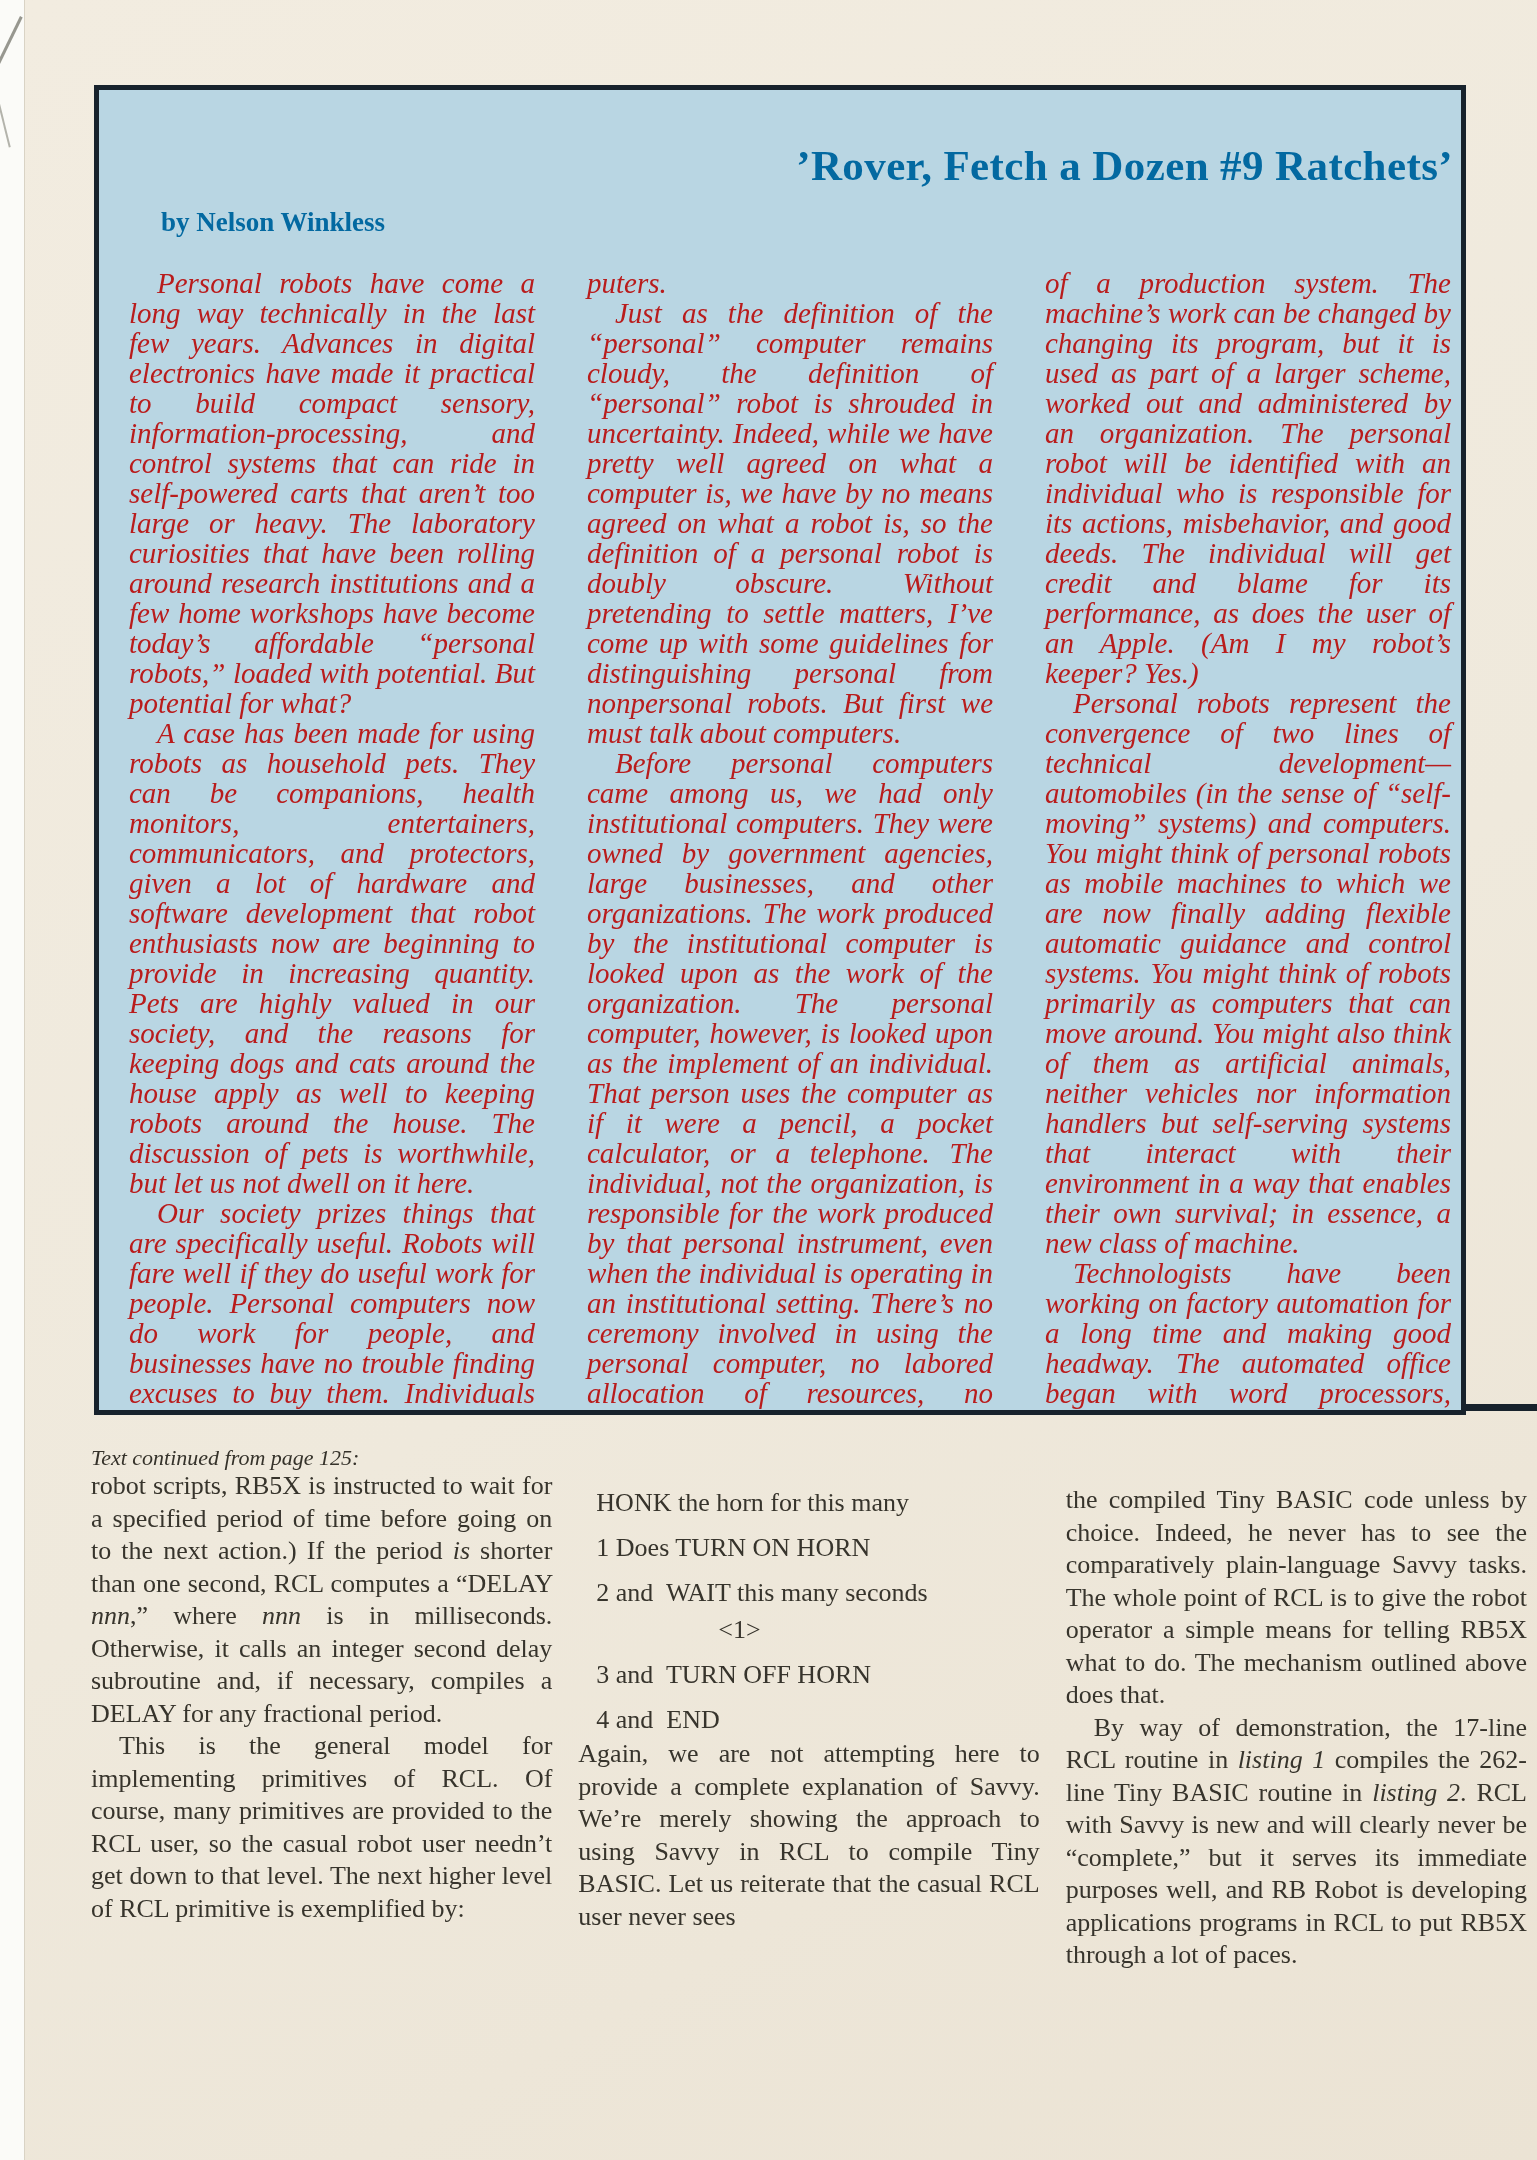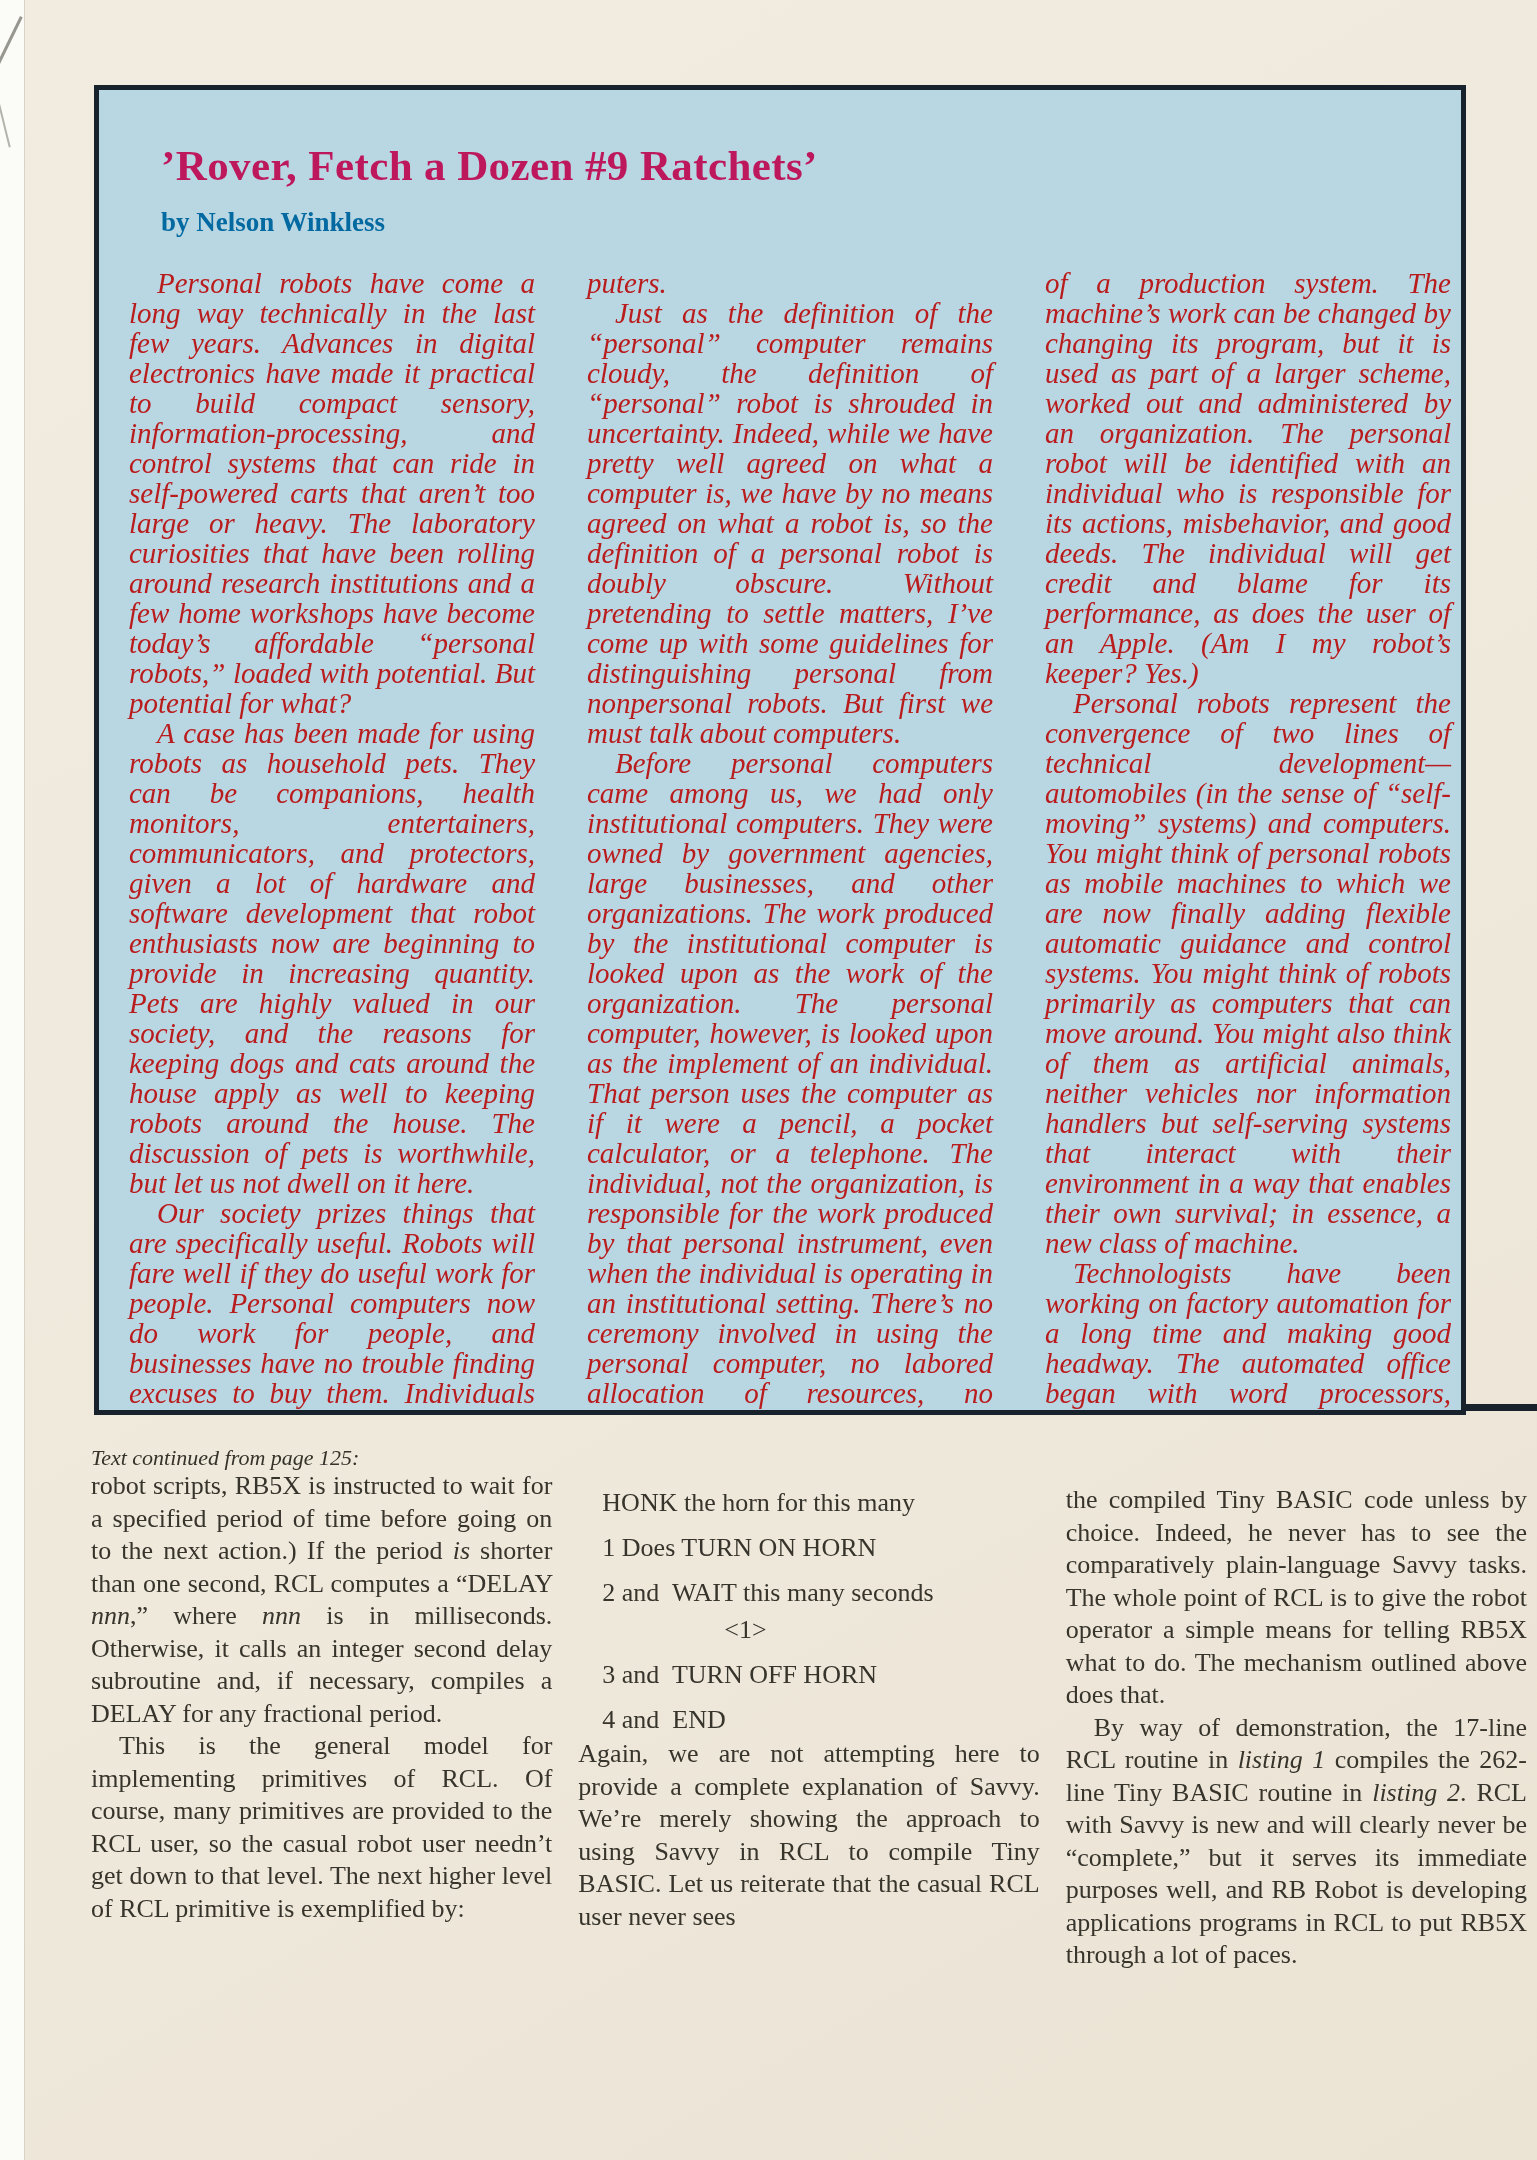--- a/index.html
+++ b/index.html
@@ -33,21 +33,21 @@
   }
   .box-bottom-rule{
     position:absolute;left:1441px;top:1404px;width:72px;height:7px;
     background:#17222c;
   }
   .speck{position:absolute;left:1307px;top:88px;width:5px;height:5px;border-radius:50%;background:#42505b;}
 
   .article-title{
     margin:52px 8px 0 62px;
     font-size:43px;line-height:1.12;font-weight:700;
-    color:#be185d;letter-spacing:.4px;
+    color:#0369a1;letter-spacing:.4px;text-align:right;
   }
   .article-byline{
     margin:17px 8px 0 62px;
     font-size:27px;font-weight:700;color:#0369a1;
   }
   .box-columns{
     display:flex;gap:52px;
     margin:30px 10px 0 30px;
   }
   .box-col{
@@ -71,21 +71,21 @@
     flex:1;
     font-size:26px;line-height:32.5px;
     text-align:justify;
     hyphens:auto;
   }
   .cont-col.pad-top{padding-top:39px;}
   .lead-in{
     font-style:italic;font-size:22px;line-height:25px;
     margin:0 0 14px 0;text-align:left;color:#35322a;
   }
-  .listing{margin-left:24px;text-align:left;}
+  .listing{margin-left:18px;text-align:left;}
   .listing p{white-space:pre-wrap;line-height:37px;margin:0;}
   .listing p.wrap1{padding-left:46px;}
   .listing p.wrap2{padding-left:122px;}
   .listing p.num{margin-top:8px;}
   .after-listing{margin-top:82px;}
   .it{font-style:italic;}
 
   
   .page-footer{
     position:absolute;left:66px;top:2072px;

